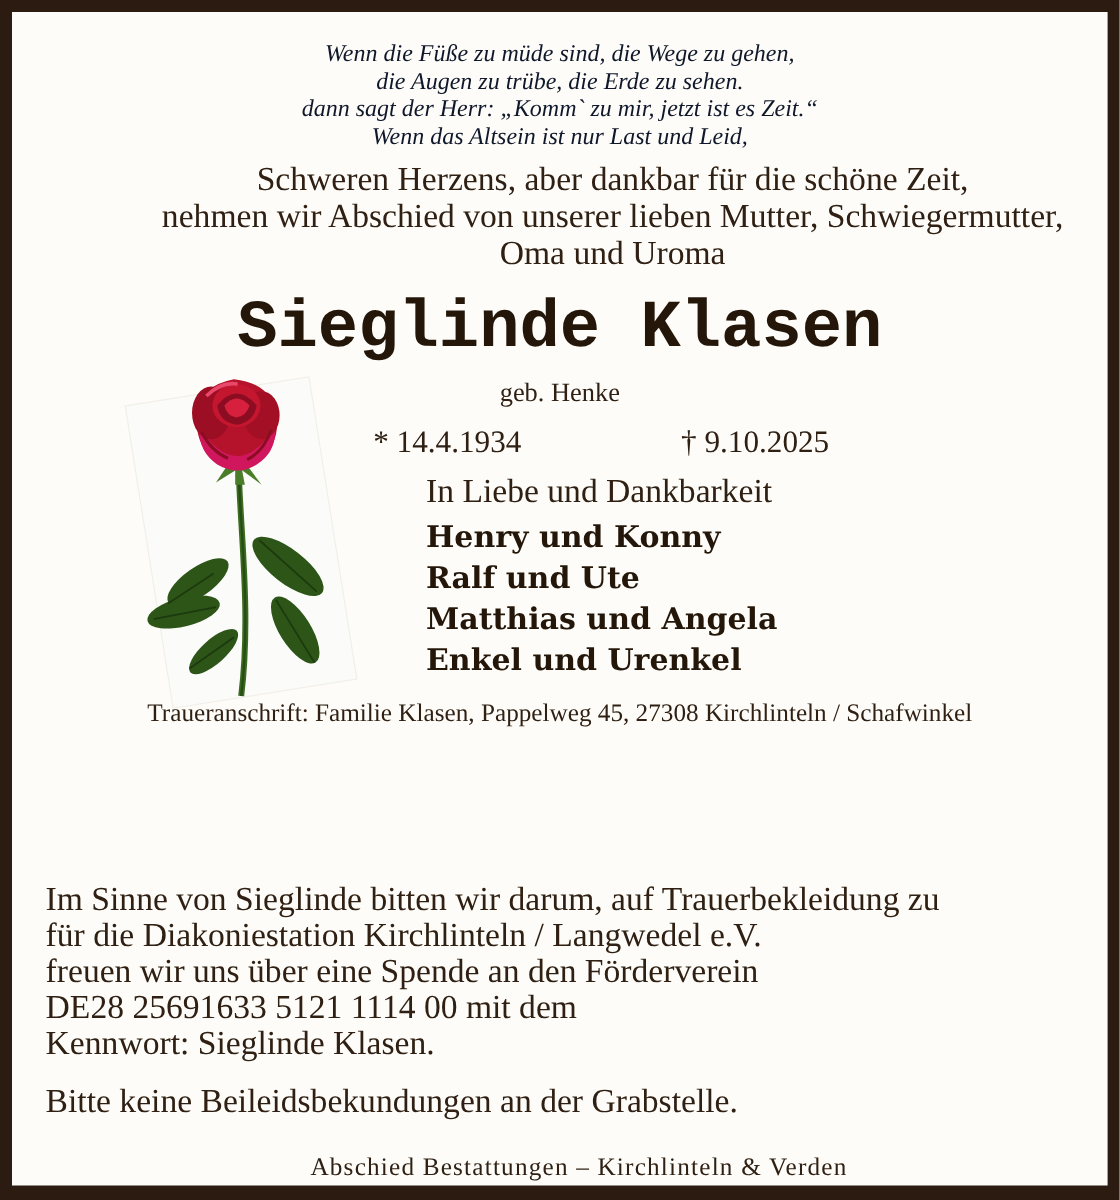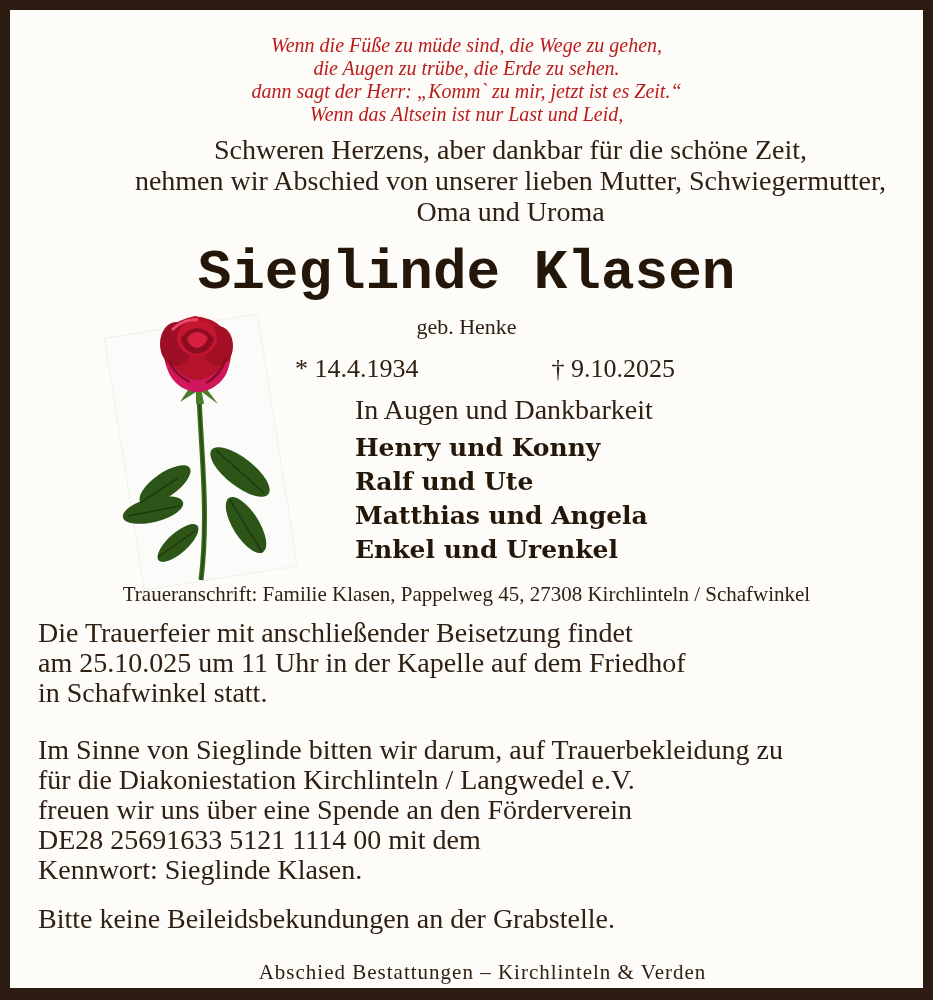--- a/index.html
+++ b/index.html
@@ -18,21 +18,21 @@
     overflow:hidden;
     color:#2f2013;
   }
   .abs{position:absolute;}
   .center{left:0;width:913px;text-align:center;}
   .verse{
     top:24px;
     font-style:italic;
     font-size:20px;
     line-height:23px;
-    color:#b91c1c;
+    color:#0f172a;
   }
   .intro{
     top:124px;
     font-size:28px;
     line-height:31px;
     padding-left:44px;
   }
   .name{
     top:232px;
     font-family:Liberation Mono, monospace;
@@ -41,21 +41,21 @@
     line-height:62px;
     color:#241709;
     letter-spacing:0px;
   }
   .maiden{
     top:304px;
     font-size:22px;
   }
   .dates{
     top:344px;
-    left:285px;
+    left:301px;
     width:380px;
     display:flex;
     justify-content:space-between;
     font-size:26px;
   }
   .liebe{
     top:384px;
     left:345px;
     font-size:28px;
   }
@@ -159,35 +159,30 @@
         <path d="M158,58 Q152,76 138,83" stroke="#8c0d22" stroke-width="2.5" fill="none"></path>
       </g>
     </svg>
   </div>
 
   <div class="abs dates">
     <span>* 14.4.1934</span>
     <span>† 9.10.2025</span>
   </div>
 
-  <div class="abs liebe">In Augen und Dankbarkeit</div>
+  <div class="abs liebe">In Liebe und Dankbarkeit</div>
   <div class="abs family-names">
     <div>Henry und Konny</div>
     <div>Ralf und Ute</div>
     <div>Matthias und Angela</div>
     <div>Enkel und Urenkel</div>
   </div>
 
   <div class="abs center address">Traueranschrift: Familie Klasen, Pappelweg 45, 27308 Kirchlinteln / Schafwinkel</div>
 
-  <div class="abs para p-funeral">
-    <div>Die Trauerfeier mit anschließender Beisetzung findet</div>
-    <div>am 25.10.025 um 11 Uhr in der Kapelle auf dem Friedhof</div>
-    <div>in Schafwinkel statt.</div>
-  </div>
 
   <div class="abs para p-donation">
     <div>Im Sinne von Sieglinde bitten wir darum, auf Trauerbekleidung zu</div>
     <div>für die Diakoniestation Kirchlinteln / Langwedel e.V.</div>
     <div>freuen wir uns über eine Spende an den Förderverein</div>
     <div>DE28 25691633 5121 1114 00 mit dem</div>
     <div>Kennwort: Sieglinde Klasen.</div>
   </div>
 
   <div class="abs para p-condolence">Bitte keine Beileidsbekundungen an der Grabstelle.</div>

